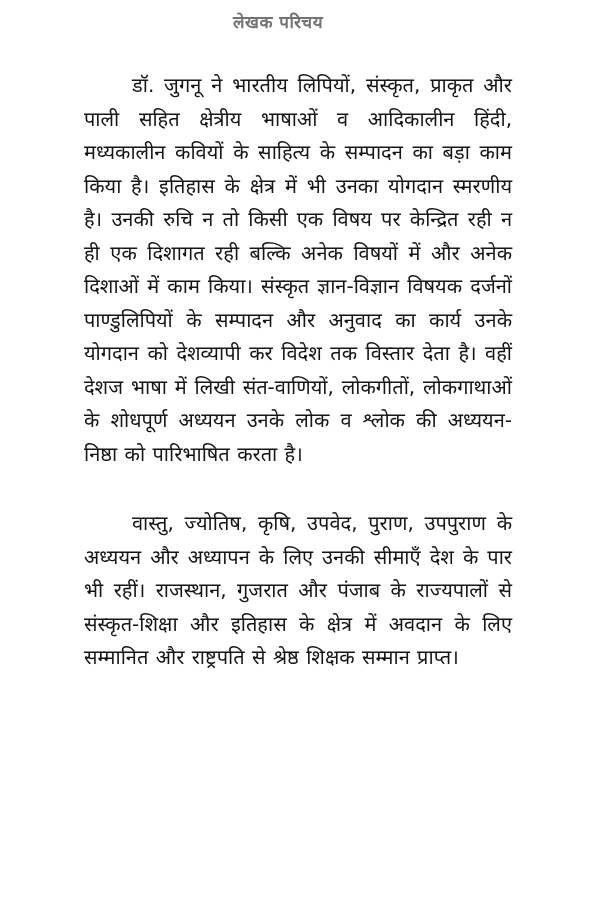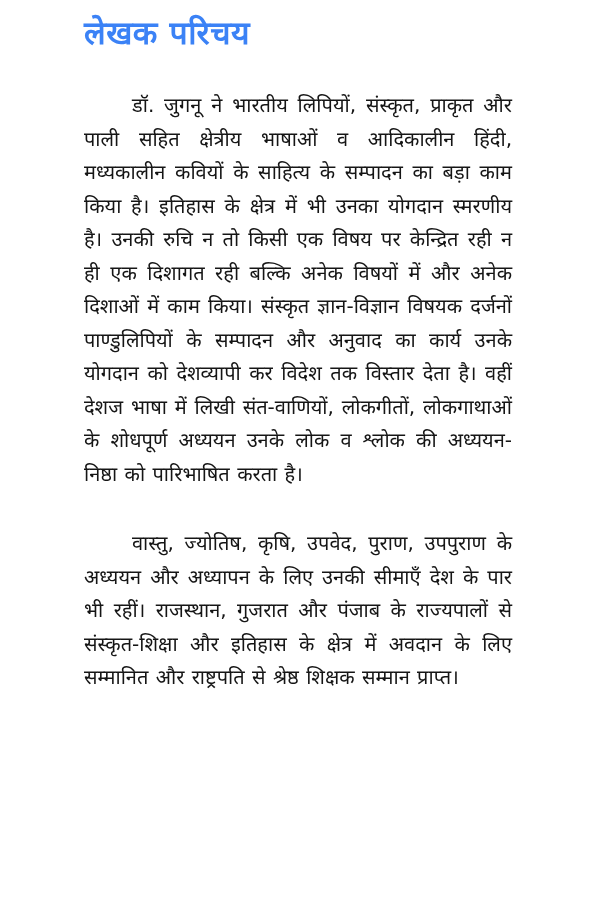--- a/index.html
+++ b/index.html
@@ -16,26 +16,26 @@
     font-family: "DejaVu Sans", sans-serif;
     color: #151515;
   }
   .content {
     position: absolute;
     top: 10px;
     left: 84px;
     width: 428px;
   }
   .doc-title {
-    font-size: 32px;
+    font-size: 17px;
     font-weight: 700;
-    text-align: left;
+    text-align: center;
     letter-spacing: 0.5px;
     margin: 0 40px 24px 0;
-    color: #3b82f6;
+    color: #737373;
   }
   .para {
     font-size: 20px;
     line-height: 33.5px;
     text-align: justify;
     margin: 0 0 14px 0;
     word-spacing: 1px;
   }
   .para.indent {
     text-indent: 48px;

